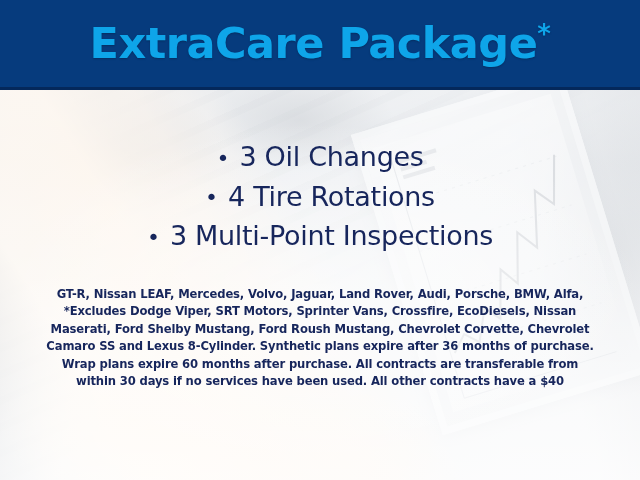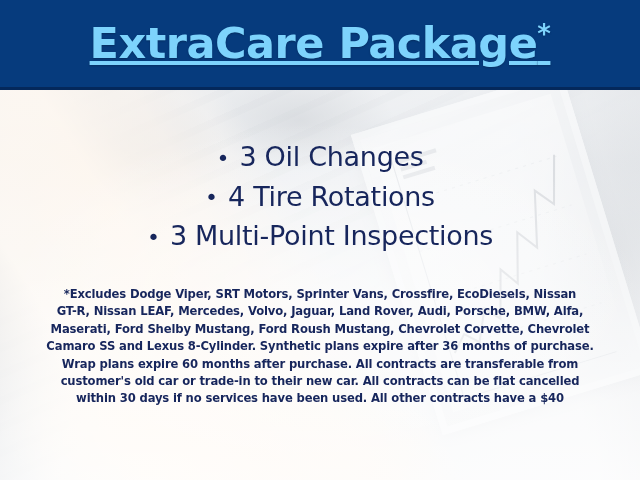--- a/index.html
+++ b/index.html
@@ -86,29 +86,28 @@
 
   
   .header{
     position:absolute;left:0;top:0;width:640px;height:90px;
     background:#063b7d;
     border-bottom:3px solid #04285b;
     box-sizing:border-box;
     display:flex;align-items:center;justify-content:center;
   }
   .title{
-    color:#7dd3fc;
+    color:#0ea5e9;
     font-family:"DejaVu Sans",sans-serif;
     font-size:43px;
     font-weight:bold;
     letter-spacing:-0.5px;
     line-height:1;
     white-space:nowrap;
     text-shadow:0 1px 2px rgba(0,0,0,.22);
-    text-decoration:underline;
   }
   .title .star{
     font-size:26px;
     vertical-align:super;
     line-height:0;
   }
 
   
   .bullets{
     position:absolute;left:0;top:138px;width:640px;
@@ -193,22 +192,21 @@
     </div>
 
     <div class="bullet-line">
       <span class="dot">•</span>
       <span>3 Multi-Point Inspections</span>
     </div>
 
   </div>
 
   <div class="fineprint">
+    <p>GT-R, Nissan LEAF, Mercedes, Volvo, Jaguar, Land Rover, Audi, Porsche, BMW, Alfa,</p>
     <p>*Excludes Dodge Viper, SRT Motors, Sprinter Vans, Crossfire, EcoDiesels, Nissan</p>
-    <p>GT-R, Nissan LEAF, Mercedes, Volvo, Jaguar, Land Rover, Audi, Porsche, BMW, Alfa,</p>
     <p>Maserati, Ford Shelby Mustang, Ford Roush Mustang, Chevrolet Corvette, Chevrolet</p>
     <p>Camaro SS and Lexus 8-Cylinder. Synthetic plans expire after 36 months of purchase.</p>
     <p>Wrap plans expire 60 months after purchase. All contracts are transferable from</p>
-    <p>customer's old car or trade-in to their new car. All contracts can be flat cancelled</p>
     <p>within 30 days if no services have been used. All other contracts have a $40</p>
   </div>
 
 </div>
 
 </body></html>

